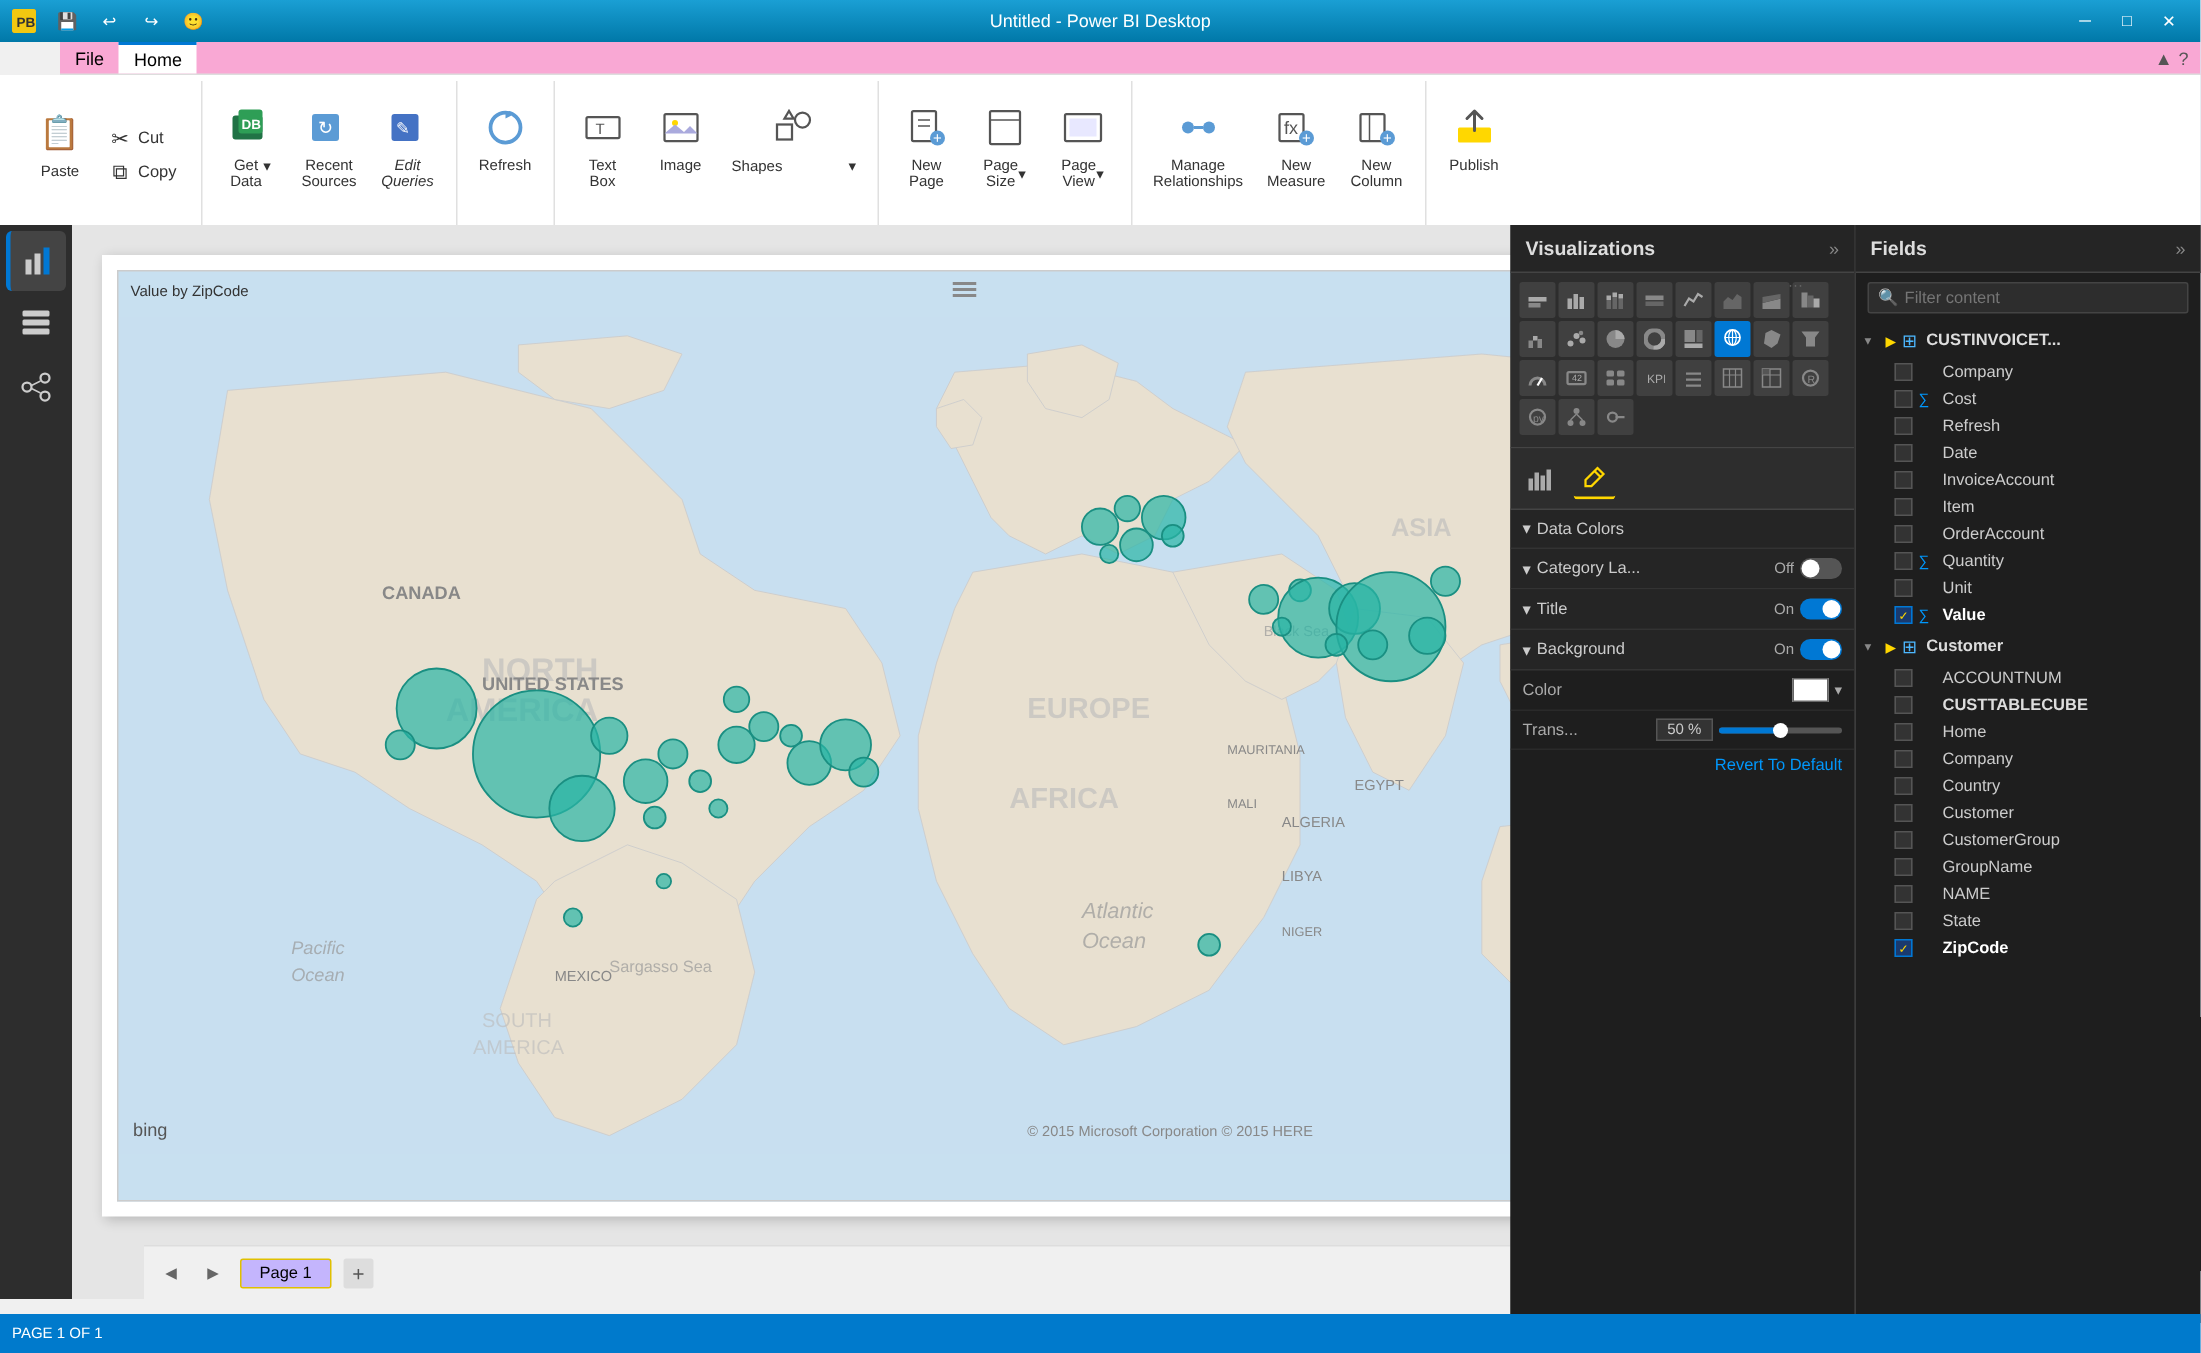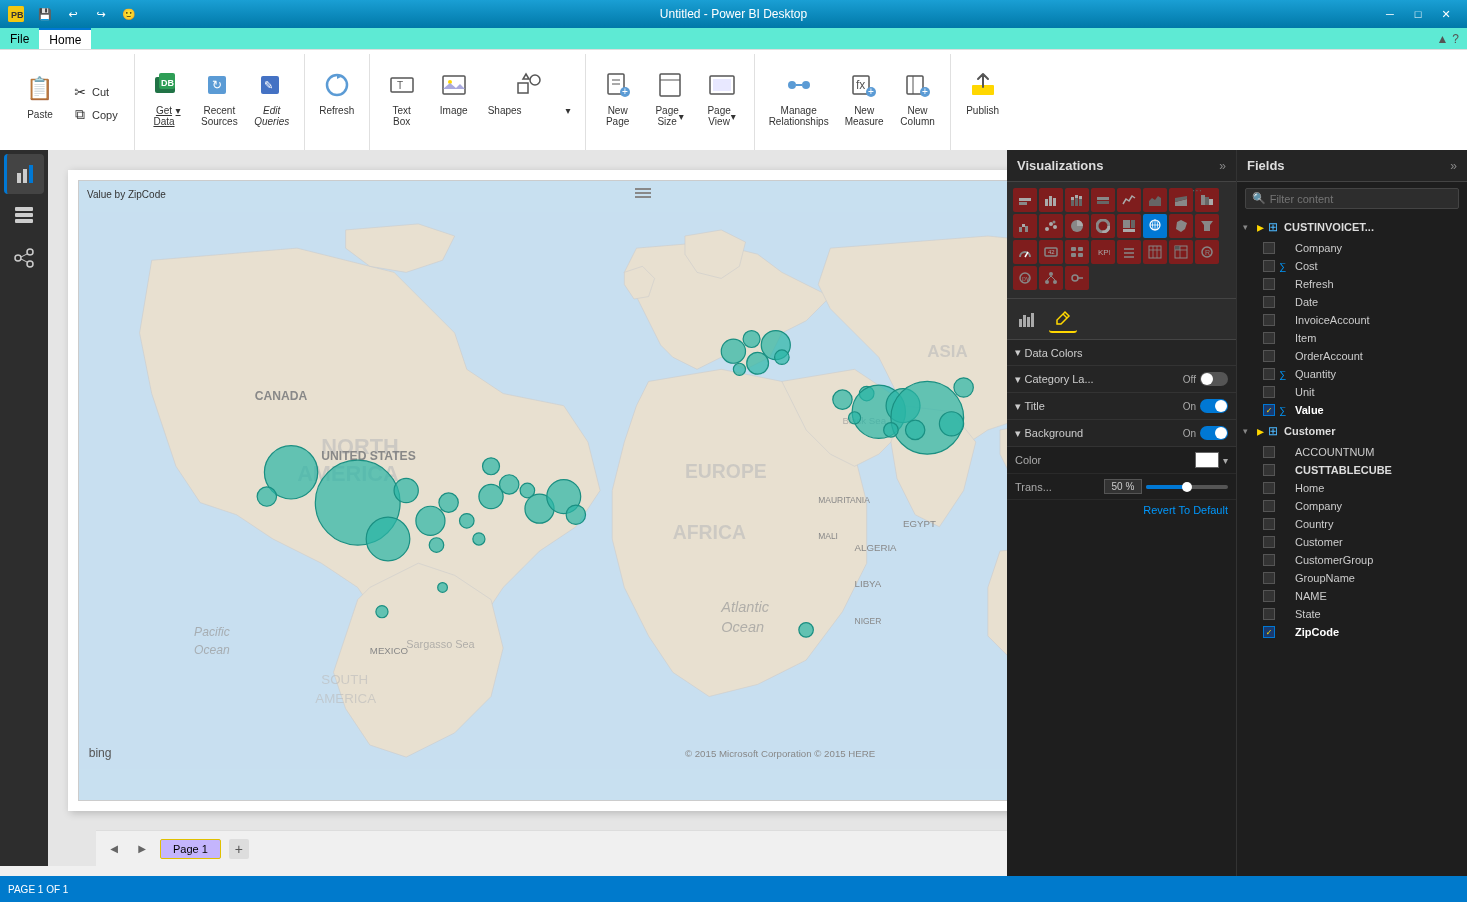--- a/index.html
+++ b/index.html
@@ -17,24 +17,25 @@
     }
     #title-bar-left { display: flex; align-items: center; gap: 4px; }
     #title-bar-title { font-size: 12px; flex: 1; text-align: center; position: absolute; width: 100%; left: 0; pointer-events: none; }
     #title-bar-controls { display: flex; gap: 2px; position: relative; z-index: 1; margin-left: auto; }
     .title-btn { width: 26px; height: 20px; display: flex; align-items: center; justify-content: center; font-size: 11px; cursor: pointer; color: white; }
     .title-bar-icon { width: 16px; height: 16px; background: #ff9900; border-radius: 2px; font-size: 9px; display: flex; align-items: center; justify-content: center; color: white; font-weight: bold; }
 
     
     #menu-bar {
       height: 22px;
-      background: #5eead4;
+      background: #f9a8d4;
       display: flex;
       align-items: center;
       border-bottom: 1px solid #ddd;
+      margin-left: 40px;
     }
     .menu-item {
       padding: 2px 10px;
       font-size: 12px;
       cursor: pointer;
       height: 100%;
       display: flex;
       align-items: center;
     }
     .menu-item.active { background: white; border-top: 2px solid #0078d4; }
@@ -261,21 +262,21 @@
       margin-bottom: 2px;
     }
     .viz-icon {
       width: 24px;
       height: 24px;
       display: flex;
       align-items: center;
       justify-content: center;
       cursor: pointer;
       border-radius: 2px;
-      background: #7f1d1d;
+      background: #404040;
       color: #aaa;
       font-size: 12px;
     }
     .viz-icon.active { background: #0078d4; color: white; }
 
     
     #viz-sub-buttons {
       display: flex;
       gap: 8px;
       padding: 6px;
@@ -569,21 +570,21 @@
     <div class="ribbon-group">
       <div class="ribbon-group-buttons" style="gap:4px;">
         <div class="ribbon-btn">
           <div class="ribbon-btn-large-icon">
             <svg width="28" height="28" viewBox="0 0 28 28">
                 <rect x="2" y="6" width="20" height="16" fill="#217346" rx="2"></rect>
                 <rect x="6" y="2" width="16" height="16" fill="#2e9e56" rx="2"></rect>
                 <text x="8" y="15" font-size="9" fill="white" font-weight="bold">DB</text>
               </svg>
           </div>
-          <div style="display:flex;align-items:flex-start;gap:1px;text-decoration:underline;">
+          <div style="display:flex;align-items:flex-start;gap:1px;">
             <span style="white-space:pre-line;text-align:center;">Get
 Data</span>
               <span>▾</span>
           </div>
         </div>
         <div class="ribbon-btn">
           <div class="ribbon-btn-large-icon">
             <svg width="28" height="28" viewBox="0 0 28 28">
                 <rect x="3" y="5" width="18" height="18" fill="#5b9bd5" rx="2"></rect>
                 <text x="7" y="18" font-size="12" fill="white">↻</text>

